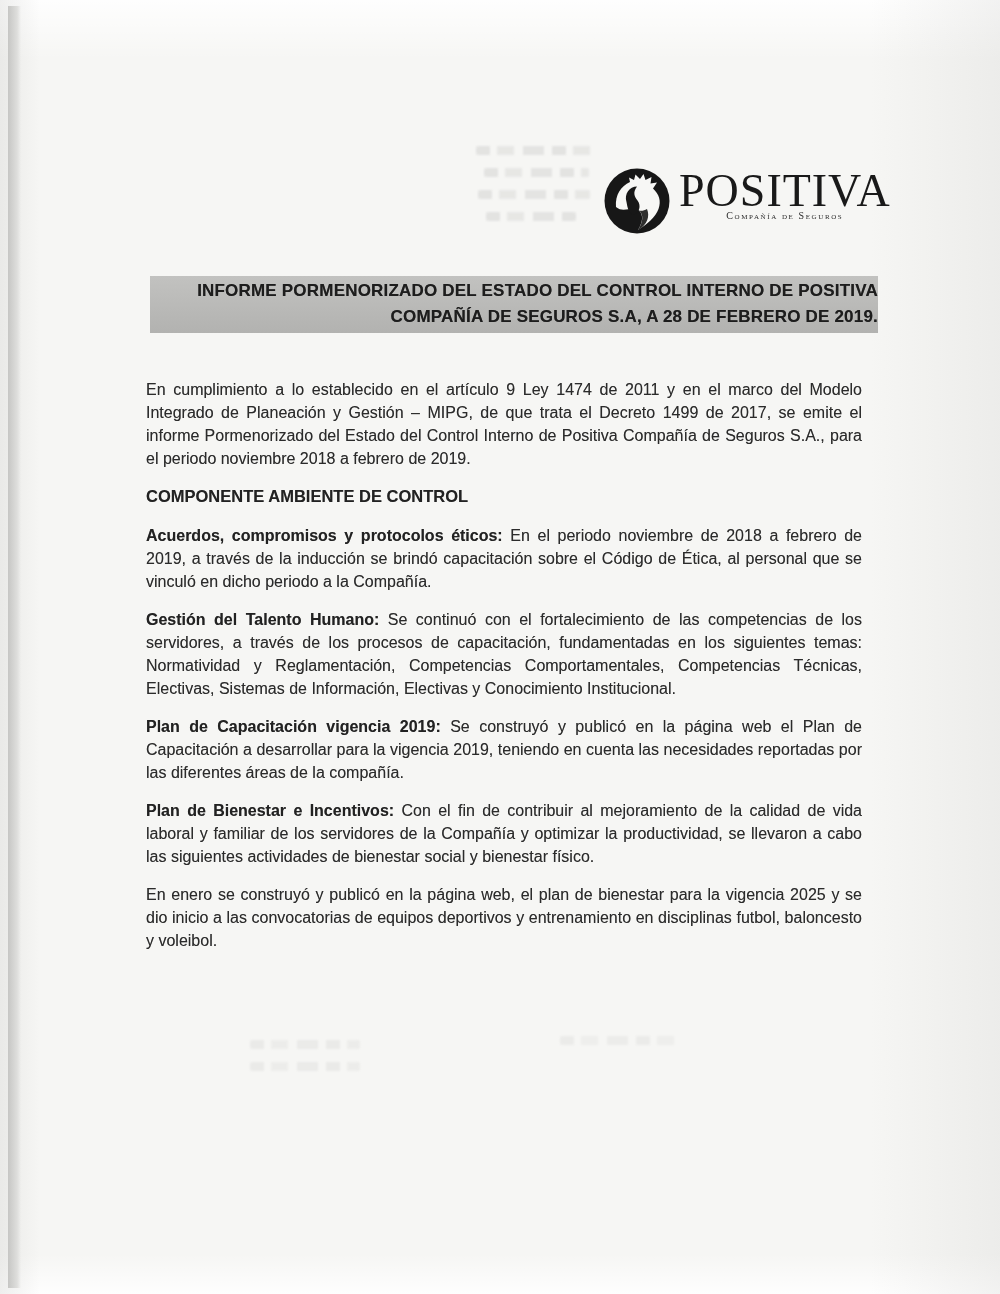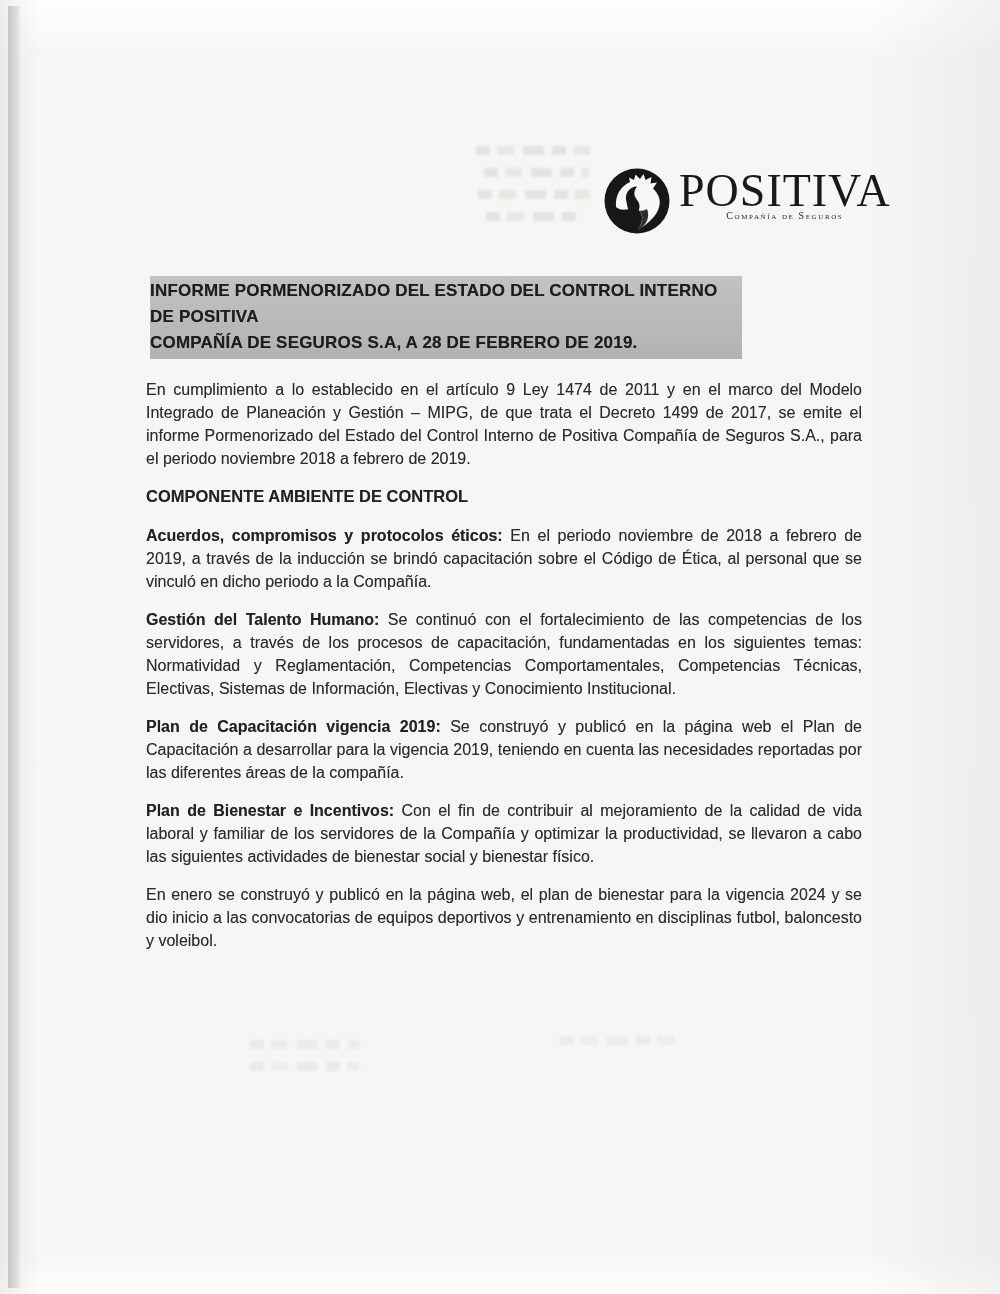--- a/index.html
+++ b/index.html
@@ -47,23 +47,23 @@
     color:#191919;font-weight:500;margin-top:2px;
   }
   .logo-tagline{
     font-family:Liberation Serif, serif;
     font-variant:small-caps;
     font-size:10px;letter-spacing:1.6px;color:#2a2a2a;margin-top:-3px;
   }
 
   
   .banner{
-    position:absolute;left:150px;top:276px;width:592px;
+    position:absolute;left:150px;top:276px;width:728px;
     background:linear-gradient(180deg,#c2c2c0,#b2b2b0);
-    text-align:left;
+    text-align:right;
     font-weight:bold;font-size:17px;line-height:26px;
     color:#1d1d1d;padding:2px 0 3px 0;
     letter-spacing:.2px;
     text-shadow:0 0 .5px rgba(0,0,0,.5);
   }
 
   
   .content{
     position:absolute;left:146px;top:378px;width:732px;
     font-size:16px;line-height:23px;color:#2b2b2b;
@@ -123,16 +123,16 @@
 
     <p><strong>Acuerdos, compromisos y protocolos éticos:</strong><span> En el periodo noviembre de 2018 a febrero de 2019, a través de la inducción se brindó capacitación sobre el Código de Ética, al personal que se vinculó en dicho periodo a la Compañía.</span></p>
 
     <p><strong>Gestión del Talento Humano:</strong><span> Se continuó con el fortalecimiento de las competencias de los servidores, a través de los procesos de capacitación, fundamentadas en los siguientes temas: Normatividad y Reglamentación, Competencias Comportamentales, Competencias Técnicas, Electivas, Sistemas de Información, Electivas y Conocimiento Institucional.</span></p>
 
     <p><strong>Plan de Capacitación vigencia 2019:</strong><span> Se construyó y publicó en la página web el Plan de Capacitación a desarrollar para la vigencia 2019, teniendo en cuenta las necesidades reportadas por las diferentes áreas de la compañía.</span></p>
 
     <p><strong>Plan de Bienestar e Incentivos:</strong><span> Con el fin de contribuir al mejoramiento de la calidad de vida laboral y familiar de los servidores de la Compañía y optimizar la productividad, se llevaron a cabo las siguientes actividades de bienestar social y bienestar físico.</span></p>
 
 
-    <p>En enero se construyó y publicó en la página web, el plan de bienestar para la vigencia 2024 y se dio inicio a las convocatorias de equipos deportivos y entrenamiento en disciplinas futbol, baloncesto y voleibol.</p>
+    <p>En enero se construyó y publicó en la página web, el plan de bienestar para la vigencia 2025 y se dio inicio a las convocatorias de equipos deportivos y entrenamiento en disciplinas futbol, baloncesto y voleibol.</p>
 
   </main>
 </div>
 
 </body></html>

